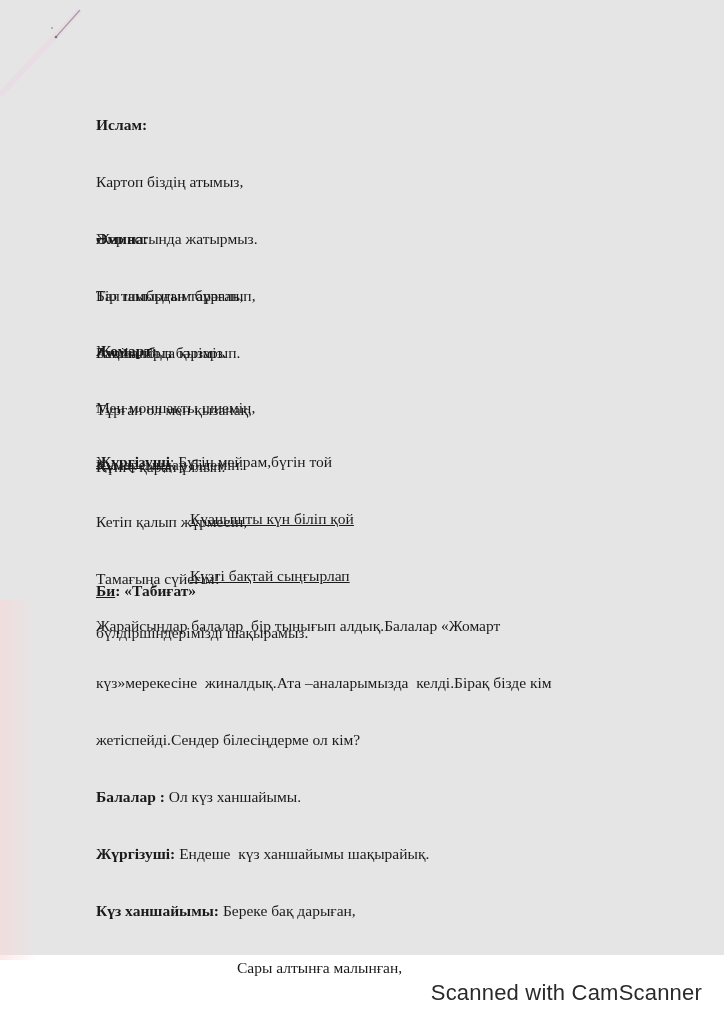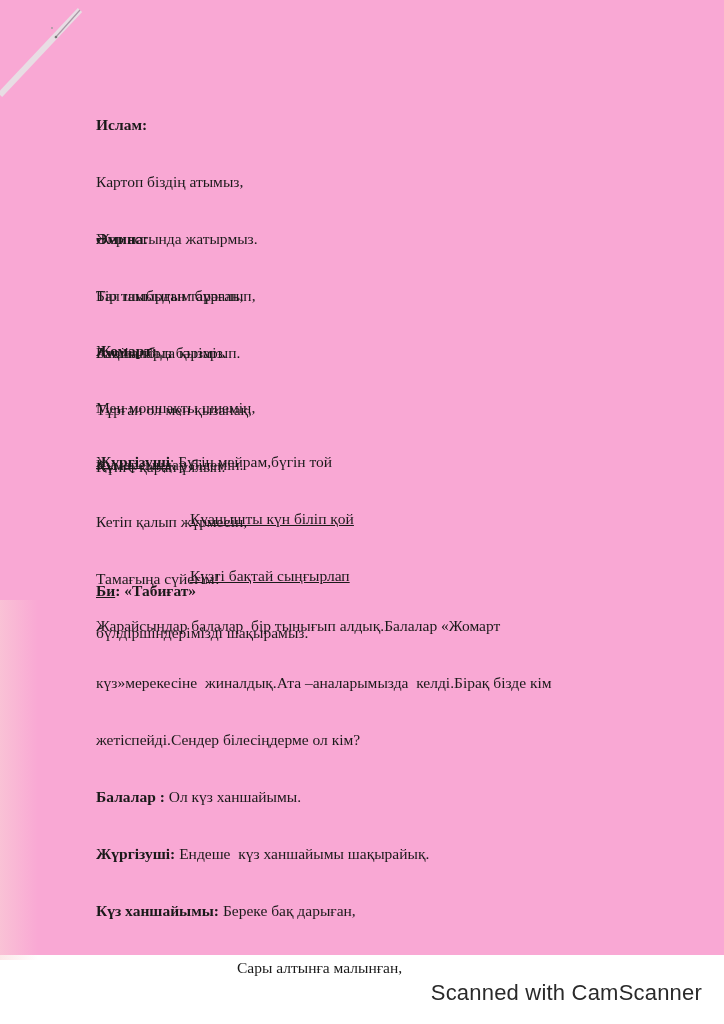--- a/index.html
+++ b/index.html
@@ -13,21 +13,21 @@
       position: relative;
       overflow: hidden;
       font-family: "Liberation Serif", "DejaVu Serif", serif;
       color: #1a1a1a;
     }
     .page {
       position: absolute;
       left: 0; top: 0;
       width: 724px;
       height: 955px;
-      background: #f9a8d4;
+      background: #e5e5e5;
     }
     .edge-tint {
       position: absolute;
       left: 0; top: 600px;
       width: 38px; height: 360px;
       background: linear-gradient(90deg, rgba(250,215,215,0.55), rgba(255,255,255,0));
     }
     .corner-mark {
       position: absolute;
       left: 0; top: 0;

